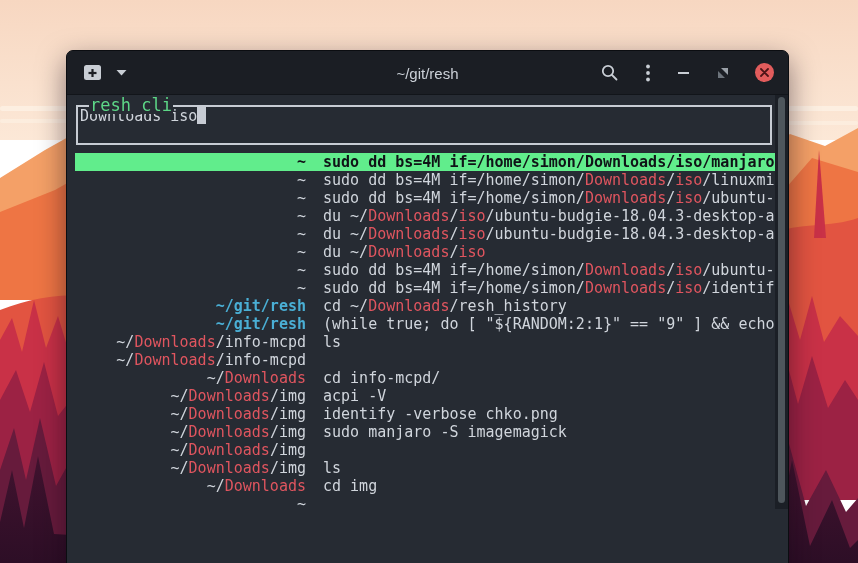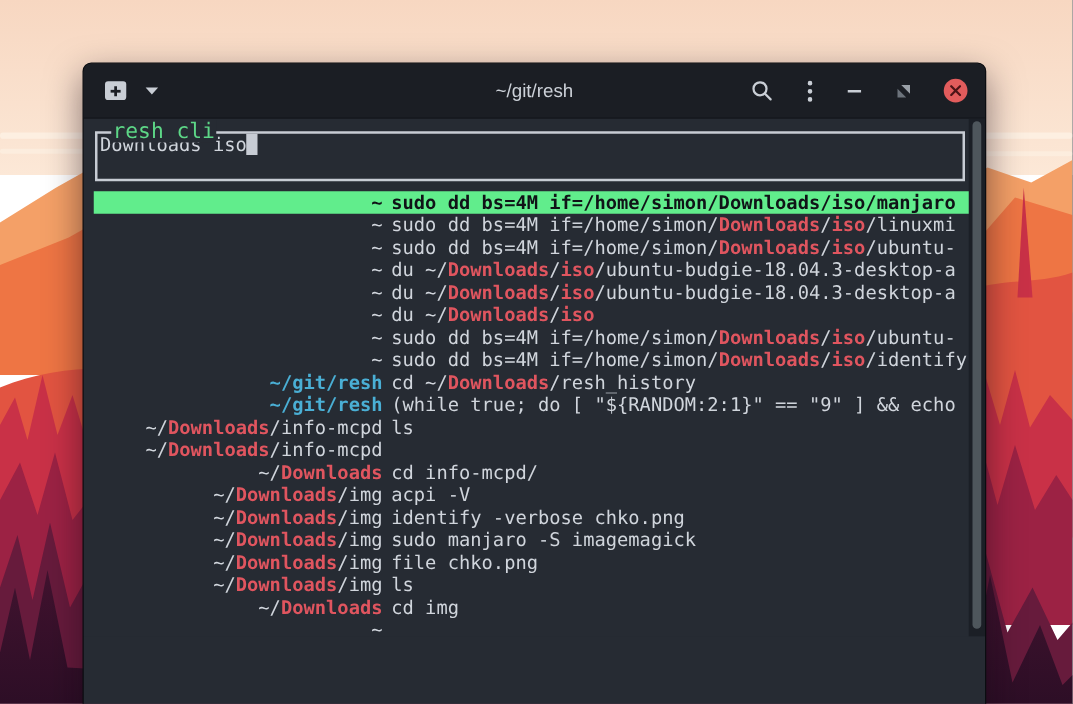--- a/index.html
+++ b/index.html
@@ -54,23 +54,23 @@
   .block-cursor { display:inline-block; width:9px; height:17px; background:#c7ccd4; margin-left:0; }
 
   .history { margin:8px 0 0 8px; width:701px; }
   .row {
     display:flex; height:18px; line-height:18px; font-size:15px;
     color:var(--fg); overflow:hidden;
   }
   .row.selected { background:var(--sel-bg); }
   .row.selected .seg-hl { color:var(--sel-fg); font-weight:bold; }
   .path { flex:0 0 231px; text-align:right; white-space:pre; overflow:hidden; }
-  .cmd  { flex:1; margin-left:7px; white-space:pre; overflow:hidden; }
+  .cmd  { flex:1; margin-left:17px; white-space:pre; overflow:hidden; }
   .seg-fg   { color:var(--fg); }
-  .seg-red  { color:var(--accent-red); font-weight:bold; }
+  .seg-red  { color:var(--accent-red); font-weight:normal; }
   .seg-cyan { color:var(--accent-cyan); font-weight:bold; }
 
   .scroll-track {
     position:absolute; top:0; right:0; width:13px; height:414px;
     background:#1b1f26;
   }
   .scroll-thumb {
     position:absolute; top:2px; right:3px; width:7px; height:406px;
     border-radius:4px; background:var(--scrollbar);
   }
@@ -231,21 +231,20 @@
           <div class="row">
             <span class="path"><span class="seg-fg">~/</span><span class="seg-red">Downloads</span><span class="seg-fg">/img</span></span>
             <span class="cmd"><span class="seg-fg">identify -verbose chko.png</span></span>
           </div>
           <div class="row">
             <span class="path"><span class="seg-fg">~/</span><span class="seg-red">Downloads</span><span class="seg-fg">/img</span></span>
             <span class="cmd"><span class="seg-fg">sudo manjaro -S imagemagick</span></span>
           </div>
           <div class="row">
             <span class="path"><span class="seg-fg">~/</span><span class="seg-red">Downloads</span><span class="seg-fg">/img</span></span>
-            <span class="cmd"><span class="seg-fg">file chko.png</span></span>
           </div>
           <div class="row">
             <span class="path"><span class="seg-fg">~/</span><span class="seg-red">Downloads</span><span class="seg-fg">/img</span></span>
             <span class="cmd"><span class="seg-fg">ls</span></span>
           </div>
           <div class="row">
             <span class="path"><span class="seg-fg">~/</span><span class="seg-red">Downloads</span></span>
             <span class="cmd"><span class="seg-fg">cd img</span></span>
           </div>
           <div class="row">

